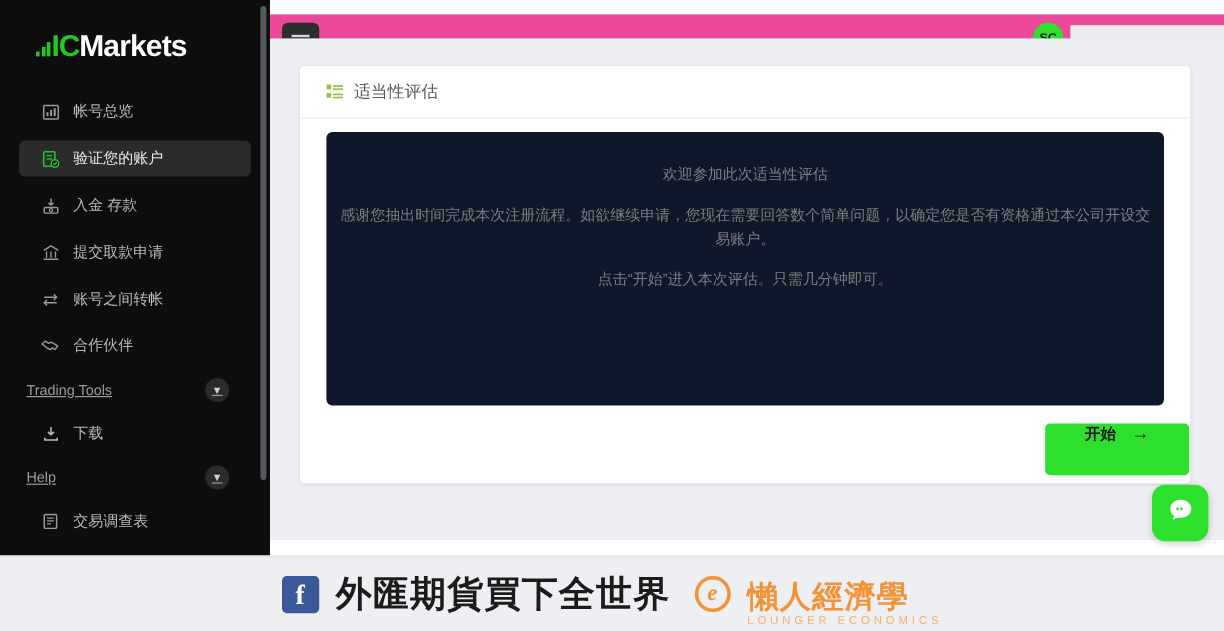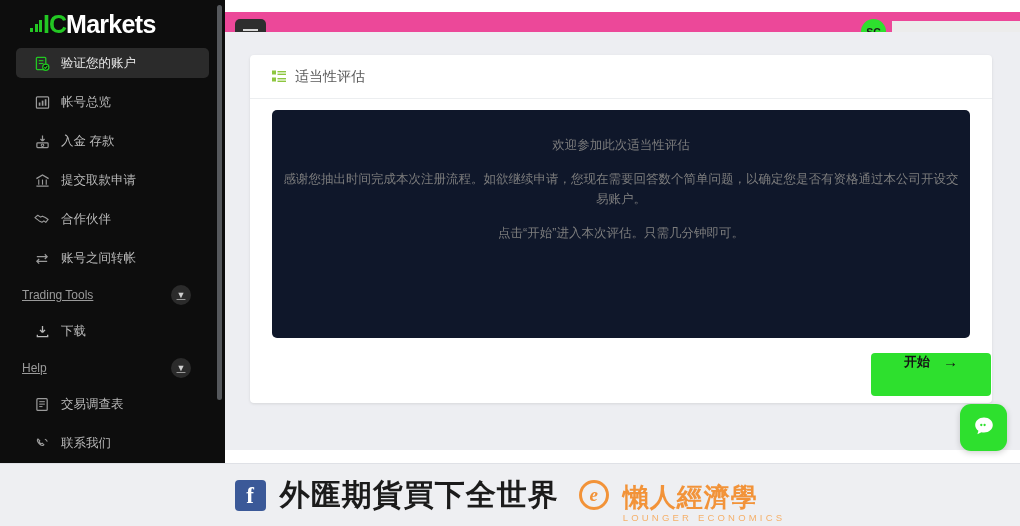--- a/index.html
+++ b/index.html
@@ -12,21 +12,21 @@
   #app { position: relative; width: 1020px; height: 526px; }
 
   
   #sidebar {
     position: absolute; left: 0; top: 0;
     width: 225px; height: 463px;
     background: #0d0d0d;
     overflow: hidden;
   }
   #logo {
-    height: 48px; display: flex; align-items: center;
+    height: 78px; display: flex; align-items: center;
     padding-left: 30px;
   }
   .logo-bars { display: flex; align-items: flex-end; gap: 1.5px; height: 15px; margin-right: 1px; }
   .logo-bars i { display:block; width: 3px; background: #23c723; }
   .logo-bars i:nth-child(1){ height: 4px; }
   .logo-bars i:nth-child(2){ height: 8px; }
   .logo-bars i:nth-child(3){ height: 12px; }
   .logo-ic { color: #23c723; font-size: 25px; font-weight: bold; letter-spacing: -1px; }
   .logo-mk { color: #ffffff; font-size: 25px; font-weight: bold; letter-spacing: -0.7px; }
 
@@ -177,48 +177,48 @@
     <div id="logo">
       <span class="logo-bars">
         <i></i>
           <i></i>
           <i></i>
       </span>
       <span class="logo-ic">IC</span>
       <span class="logo-mk">Markets</span>
     </div>
 
+    <div class="nav-item">
+      <span class="ico">
+        <svg width="15" height="15" viewBox="0 0 16 16">
+          <rect x="1.5" y="2" width="13" height="12" rx="1" fill="none" stroke="#9a9a9a" stroke-width="1.3"></rect>
+          <rect x="4" y="8" width="1.8" height="3.5" fill="#9a9a9a"></rect>
+          <rect x="7.2" y="6" width="1.8" height="5.5" fill="#9a9a9a"></rect>
+          <rect x="10.4" y="4.5" width="1.8" height="7" fill="#9a9a9a"></rect>
+        </svg>
+      </span>
+      <span class="nav-label">帐号总览</span>
+    </div>
+
     <div class="nav-item active">
       <span class="ico">
         <svg width="15" height="15" viewBox="0 0 16 16">
           <rect x="1.5" y="1.5" width="10" height="13" rx="1" fill="none" stroke="#23c723" stroke-width="1.4"></rect>
           <line x1="4" y1="5" x2="9" y2="5" stroke="#23c723" stroke-width="1.2"></line>
           <line x1="4" y1="8" x2="9" y2="8" stroke="#23c723" stroke-width="1.2"></line>
           <circle cx="11.5" cy="12" r="3.3" fill="#0d0d0d" stroke="#23c723" stroke-width="1.3"></circle>
           <path d="M10 12l1.1 1.2 2-2.4" fill="none" stroke="#23c723" stroke-width="1.3"></path>
         </svg>
       </span>
       <span class="nav-label">验证您的账户</span>
     </div>
 
     <div class="nav-item">
       <span class="ico">
         <svg width="15" height="15" viewBox="0 0 16 16">
-          <rect x="1.5" y="2" width="13" height="12" rx="1" fill="none" stroke="#9a9a9a" stroke-width="1.3"></rect>
-          <rect x="4" y="8" width="1.8" height="3.5" fill="#9a9a9a"></rect>
-          <rect x="7.2" y="6" width="1.8" height="5.5" fill="#9a9a9a"></rect>
-          <rect x="10.4" y="4.5" width="1.8" height="7" fill="#9a9a9a"></rect>
-        </svg>
-      </span>
-      <span class="nav-label">帐号总览</span>
-    </div>
-
-    <div class="nav-item">
-      <span class="ico">
-        <svg width="15" height="15" viewBox="0 0 16 16">
           <rect x="2" y="9.5" width="12" height="5" rx="0.8" fill="none" stroke="#9a9a9a" stroke-width="1.3"></rect>
           <circle cx="8" cy="12" r="1.4" fill="none" stroke="#9a9a9a" stroke-width="1.1"></circle>
           <path d="M8 1.5v6m0 0L5.8 5.3M8 7.5l2.2-2.2" fill="none" stroke="#9a9a9a" stroke-width="1.3"></path>
         </svg>
       </span>
       <span class="nav-label">入金 存款</span>
     </div>
 
     <div class="nav-item">
       <span class="ico">
@@ -228,35 +228,35 @@
           <line x1="4" y1="7" x2="4" y2="12.5" stroke="#9a9a9a" stroke-width="1.2"></line>
           <line x1="8" y1="7" x2="8" y2="12.5" stroke="#9a9a9a" stroke-width="1.2"></line>
           <line x1="12" y1="7" x2="12" y2="12.5" stroke="#9a9a9a" stroke-width="1.2"></line>
         </svg>
       </span>
       <span class="nav-label">提交取款申请</span>
     </div>
 
     <div class="nav-item">
       <span class="ico">
-        <svg width="16" height="14" viewBox="0 0 17 14">
-          <path d="M1 5.5L4 3l3 2 2-1 3 1.5 3 2-2.5 3-2-1.5-2 1.5-3-1.5L1 5.5z" fill="none" stroke="#9a9a9a" stroke-width="1.2" stroke-linejoin="round"></path>
-        </svg>
-      </span>
-      <span class="nav-label">合作伙伴</span>
-    </div>
-
-    <div class="nav-item">
-      <span class="ico">
         <svg width="16" height="15" viewBox="0 0 17 16">
           <path d="M3 6h11M11.5 3.5L14 6l-2.5 2.5" fill="none" stroke="#9a9a9a" stroke-width="1.3"></path>
           <path d="M14 11H3M5.5 8.5L3 11l2.5 2.5" fill="none" stroke="#9a9a9a" stroke-width="1.3"></path>
         </svg>
       </span>
       <span class="nav-label">账号之间转帐</span>
+    </div>
+
+    <div class="nav-item">
+      <span class="ico">
+        <svg width="16" height="14" viewBox="0 0 17 14">
+          <path d="M1 5.5L4 3l3 2 2-1 3 1.5 3 2-2.5 3-2-1.5-2 1.5-3-1.5L1 5.5z" fill="none" stroke="#9a9a9a" stroke-width="1.2" stroke-linejoin="round"></path>
+        </svg>
+      </span>
+      <span class="nav-label">合作伙伴</span>
     </div>
 
     <div class="nav-section">
       <span>Trading Tools</span>
       <span class="chev">▼</span>
     </div>
 
     <div class="nav-item">
       <span class="ico">
         <svg width="15" height="15" viewBox="0 0 16 16">

